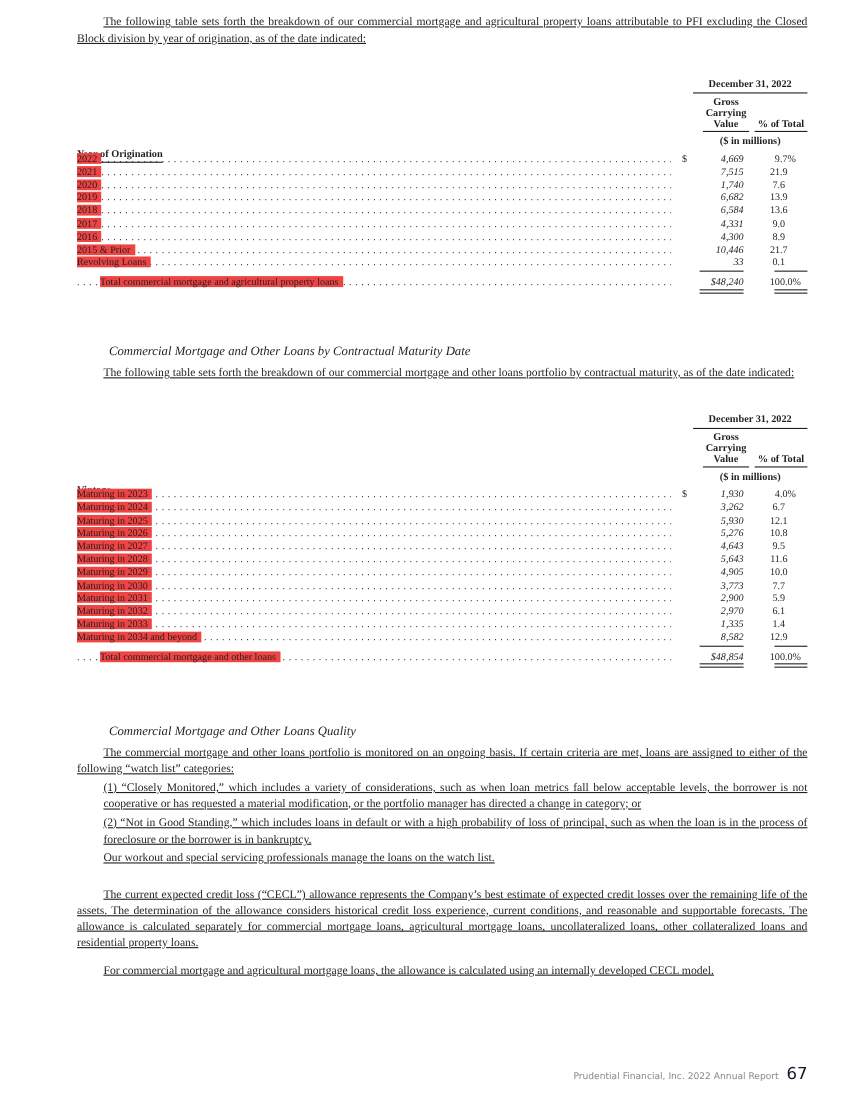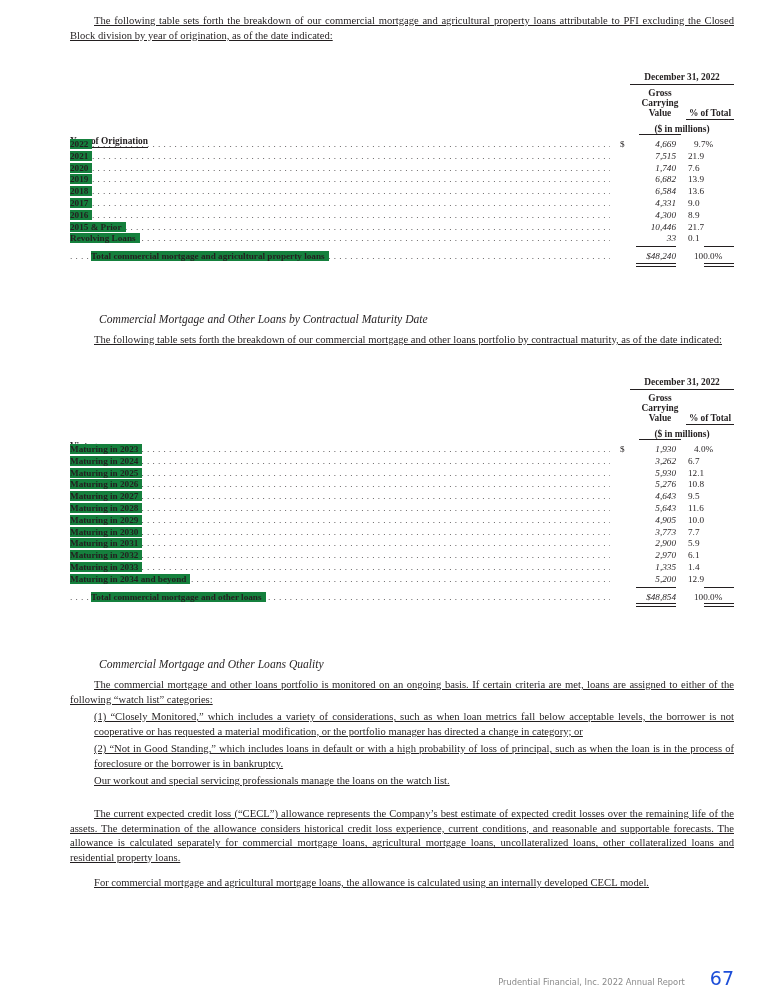--- a/index.html
+++ b/index.html
@@ -19,61 +19,61 @@
 
   
   .fin-table { position: relative; width: 664px; }
   .hdr { position: relative; height: 58px; font-weight: bold; font-size: 9.4px; line-height: 10px; }
   .hdr .date {
     position: absolute; right: 0; top: 0; width: 104px; text-align: center;
     border-bottom: 1.2px solid #231f20; padding-bottom: 2px;
   }
   .hdr .gcv {
     position: absolute; right: 53px; top: 16px; width: 42px; text-align: center;
-    border-bottom: 1.2px solid #231f20; padding-bottom: 16px;
+    border-bottom: 1.2px solid #231f20; padding-bottom: 1px;
   }
   .hdr .pct {
     position: absolute; right: 0; top: 36px; width: 48px; text-align: center;
     border-bottom: 1.2px solid #231f20; padding-bottom: 1px;
   }
   .hdr .units {
     position: absolute; right: 0; top: 52px; width: 104px; text-align: center;
   }
   .hdr .rowhead {
     position: absolute; left: 0; top: 64px;
     border-bottom: 1.2px solid #231f20; padding-bottom: 1px;
   }
   .rows { margin-top: 9px; }
   .row {
     position: relative; height: 11.8px; font-size: 9.2px; line-height: 11.8px;
   }
   .row .label {
     position: absolute; left: 0; top: 0; right: 124px; overflow: hidden; white-space: nowrap;
   }
-  .row .label .lbl { background: #15803d; padding-right: 4px; position: relative; z-index: 1; font-weight: bold; }
+  .row .label .lbl { background: #ef4444; padding-right: 4px; position: relative; z-index: 1; }
   .row .label .dots {
     position: absolute; left: 0; right: 0; top: 0;
     letter-spacing: 3.2px; color: #231f20; white-space: nowrap; overflow: hidden;
   }
   .row .val { position: absolute; right: 58px; width: 56px; top: 0; }
   .row .val .cur { position: absolute; left: 0; }
   .row .val .num { position: absolute; right: 0; font-style: italic; }
-  .row .pctv { position: absolute; right: 6px; width: 40px; text-align: left; top: 0; }
+  .row .pctv { position: absolute; right: 6px; width: 40px; text-align: center; top: 0; }
   .row .pctv.has-sign { right: 0; }
   .rule-single { position: absolute; height: 0; border-top: 1px solid #231f20; }
   .total-row { margin-top: 6px; }
   .total-row .label .lbl { margin-left: 21px; }
   .total-row .dbl { position: absolute; height: 2px; border-top: 1px solid #231f20; border-bottom: 1px solid #231f20; }
 
   .footer {
     position: absolute; right: 34px; top: 967px;
     font-family: "DejaVu Sans", sans-serif; color: #8a8a8a; font-size: 8.3px;
-    display: flex; align-items: baseline; gap: 25px;
-  }
-  .footer .pg { color: #1d4ed8; font-size: 19px; }
+    display: flex; align-items: baseline; gap: 7px;
+  }
+  .footer .pg { color: #0f172a; font-size: 15px; }
 </style>
 </head>
 <body>
 
 <div class="page">
 
   <p class="indent" style="position:absolute; top:14px; width:664px;">The following table sets forth the breakdown of our commercial mortgage and agricultural property loans attributable to PFI excluding the Closed Block division by year of origination, as of the date indicated:</p>
 
   <div class="fin-table" style="position:absolute; top:72px;">
     <div class="hdr">
@@ -248,21 +248,21 @@
         <div class="row">
           <div class="label"><span class="dots">........................................................................................................................................................................................................</span><span class="lbl">Maturing in 2033</span></div>
           <div class="val">
             <span class="num">1,335</span>
           </div>
           <div class="pctv">1.4</div>
         </div>
         <div class="row">
           <div class="label"><span class="dots">........................................................................................................................................................................................................</span><span class="lbl">Maturing in 2034 and beyond</span></div>
           <div class="val">
-            <span class="num">5,200</span>
+            <span class="num">8,582</span>
           </div>
           <div class="pctv">12.9</div>
           <div class="rule-single" style="right: 58px; width: 40px; bottom: -2px;"></div>
           <div class="rule-single" style="right: 0px; width: 30px; bottom: -2px;"></div>
         </div>
         <div class="row total-row">
           <div class="label"><span class="dots">........................................................................................................................................................................................................</span><span class="lbl">Total commercial mortgage and other loans</span></div>
           <div class="val">
             <span class="num">$48,854</span>
           </div>

